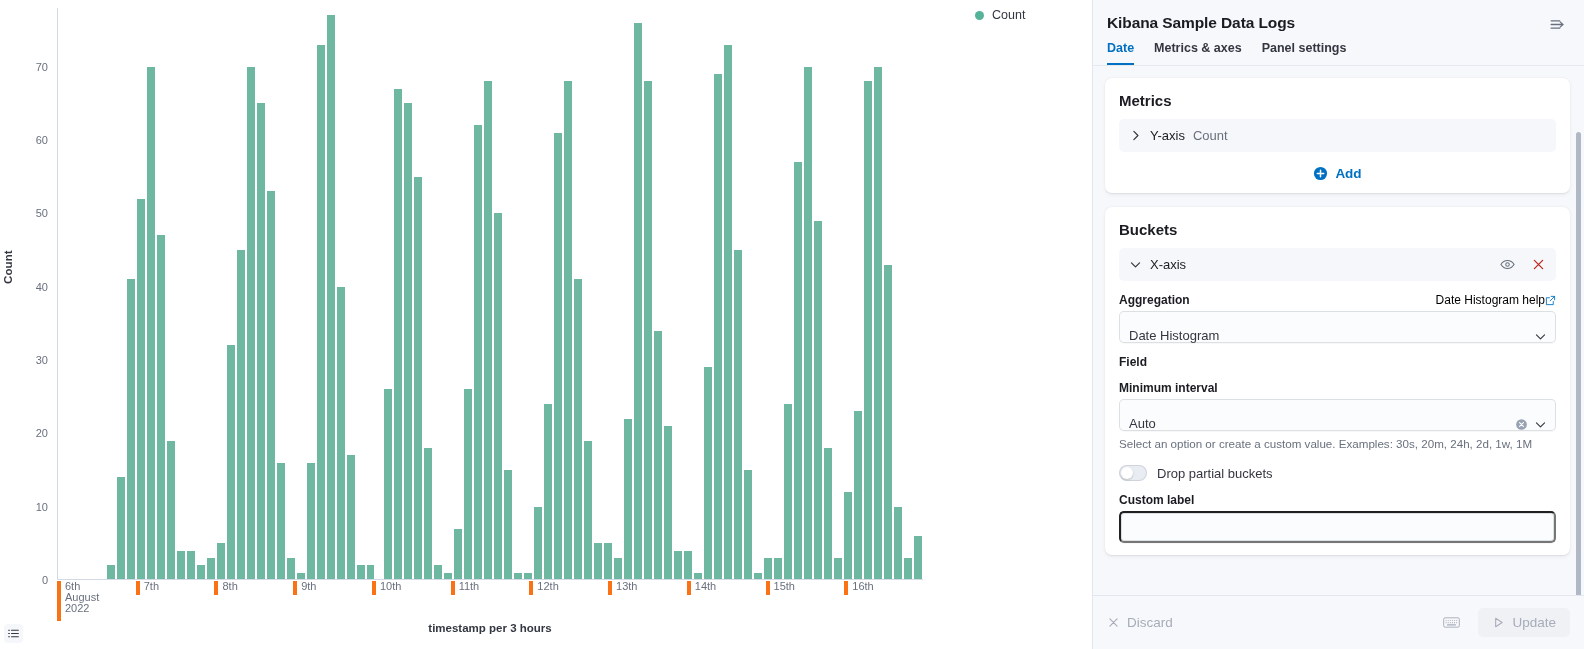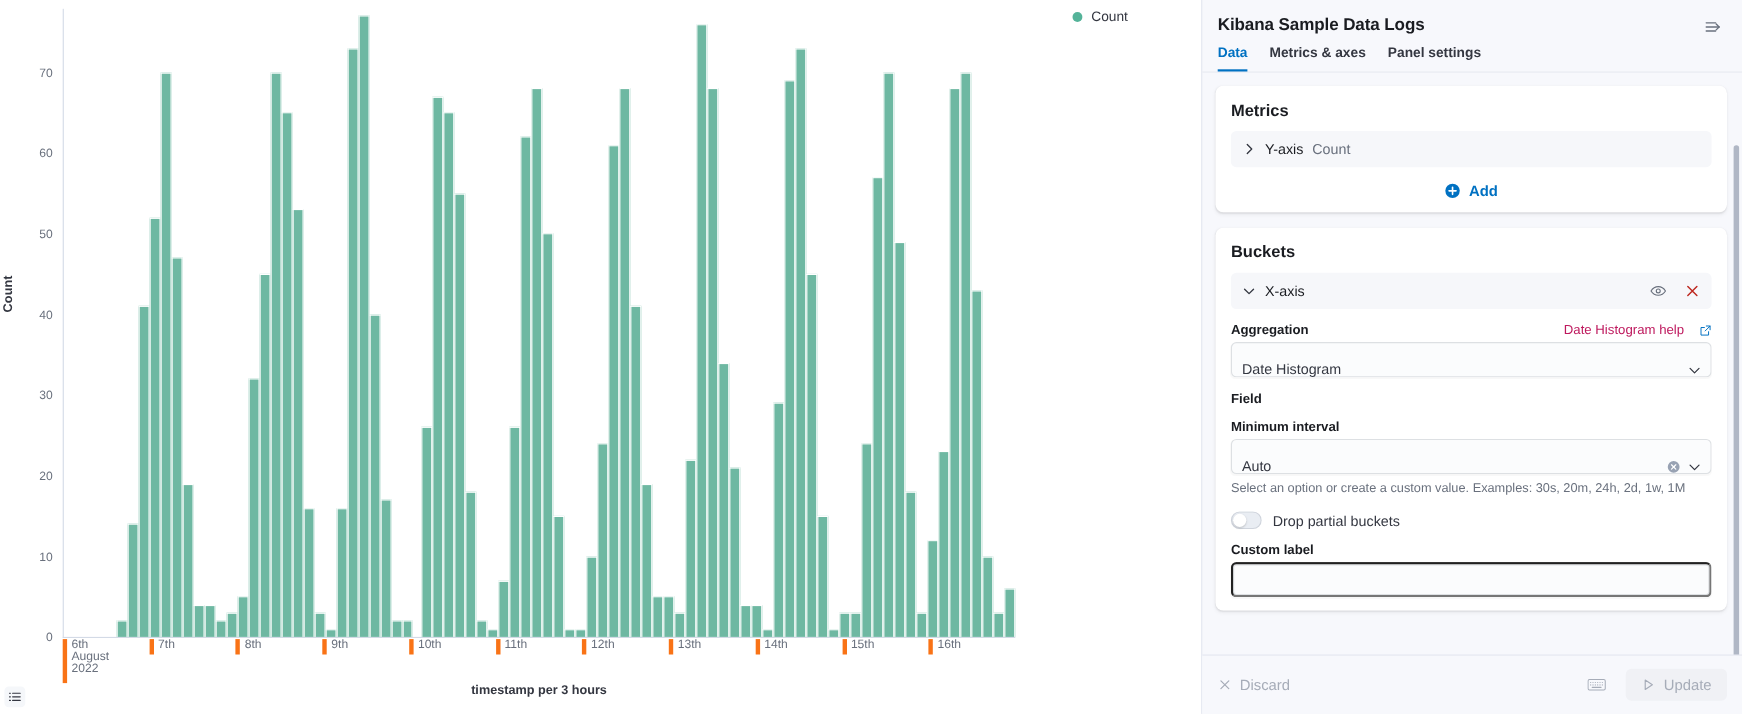--- a/index.html
+++ b/index.html
@@ -271,24 +271,24 @@
     justify-content: space-between;
     margin-bottom: 4px;
   }
   .field-label {
     font-size: 12px;
     font-weight: bold;
     color: #1a1c21;
   }
   .help-link {
     font-size: 12px;
-    color: #be185d;
-    display: flex;
-    align-items: center;
-    gap: 14px;
+    color: #000000;
+    display: flex;
+    align-items: center;
+    gap: 0;
     cursor: pointer;
     margin-left: 32px;
   }
 
   .select {
     position: relative;
     height: 32px;
     border-radius: 5px;
     background: #fbfcfd;
     box-shadow: inset 0 0 0 1px rgba(25,35,54,.13), 0 1px 1px rgba(0,0,0,.03);
@@ -573,21 +573,21 @@
       <div class="editor-title">Kibana Sample Data Logs</div>
       <div class="collapse-icon">
         <svg width="17" height="17" viewBox="0 0 16 16" fill="none" stroke="#69707d" stroke-width="1.2" stroke-linecap="round">
           <path d="M2 4.5h8M2 8h11M2 11.5h8"></path>
           <path d="M10.5 5.5L13 8l-2.5 2.5"></path>
         </svg>
       </div>
     </div>
 
     <div class="tabs" id="tabs">
-        <div class="tab active">Data</div>
+        <div class="tab active">Date</div>
         <div class="tab">Metrics &amp; axes</div>
         <div class="tab">Panel settings</div>
       </div>
 
     <div class="editor-scroll">
 
       <div class="card">
         <div class="card-title">Metrics</div>
 
         <div class="agg-row">

